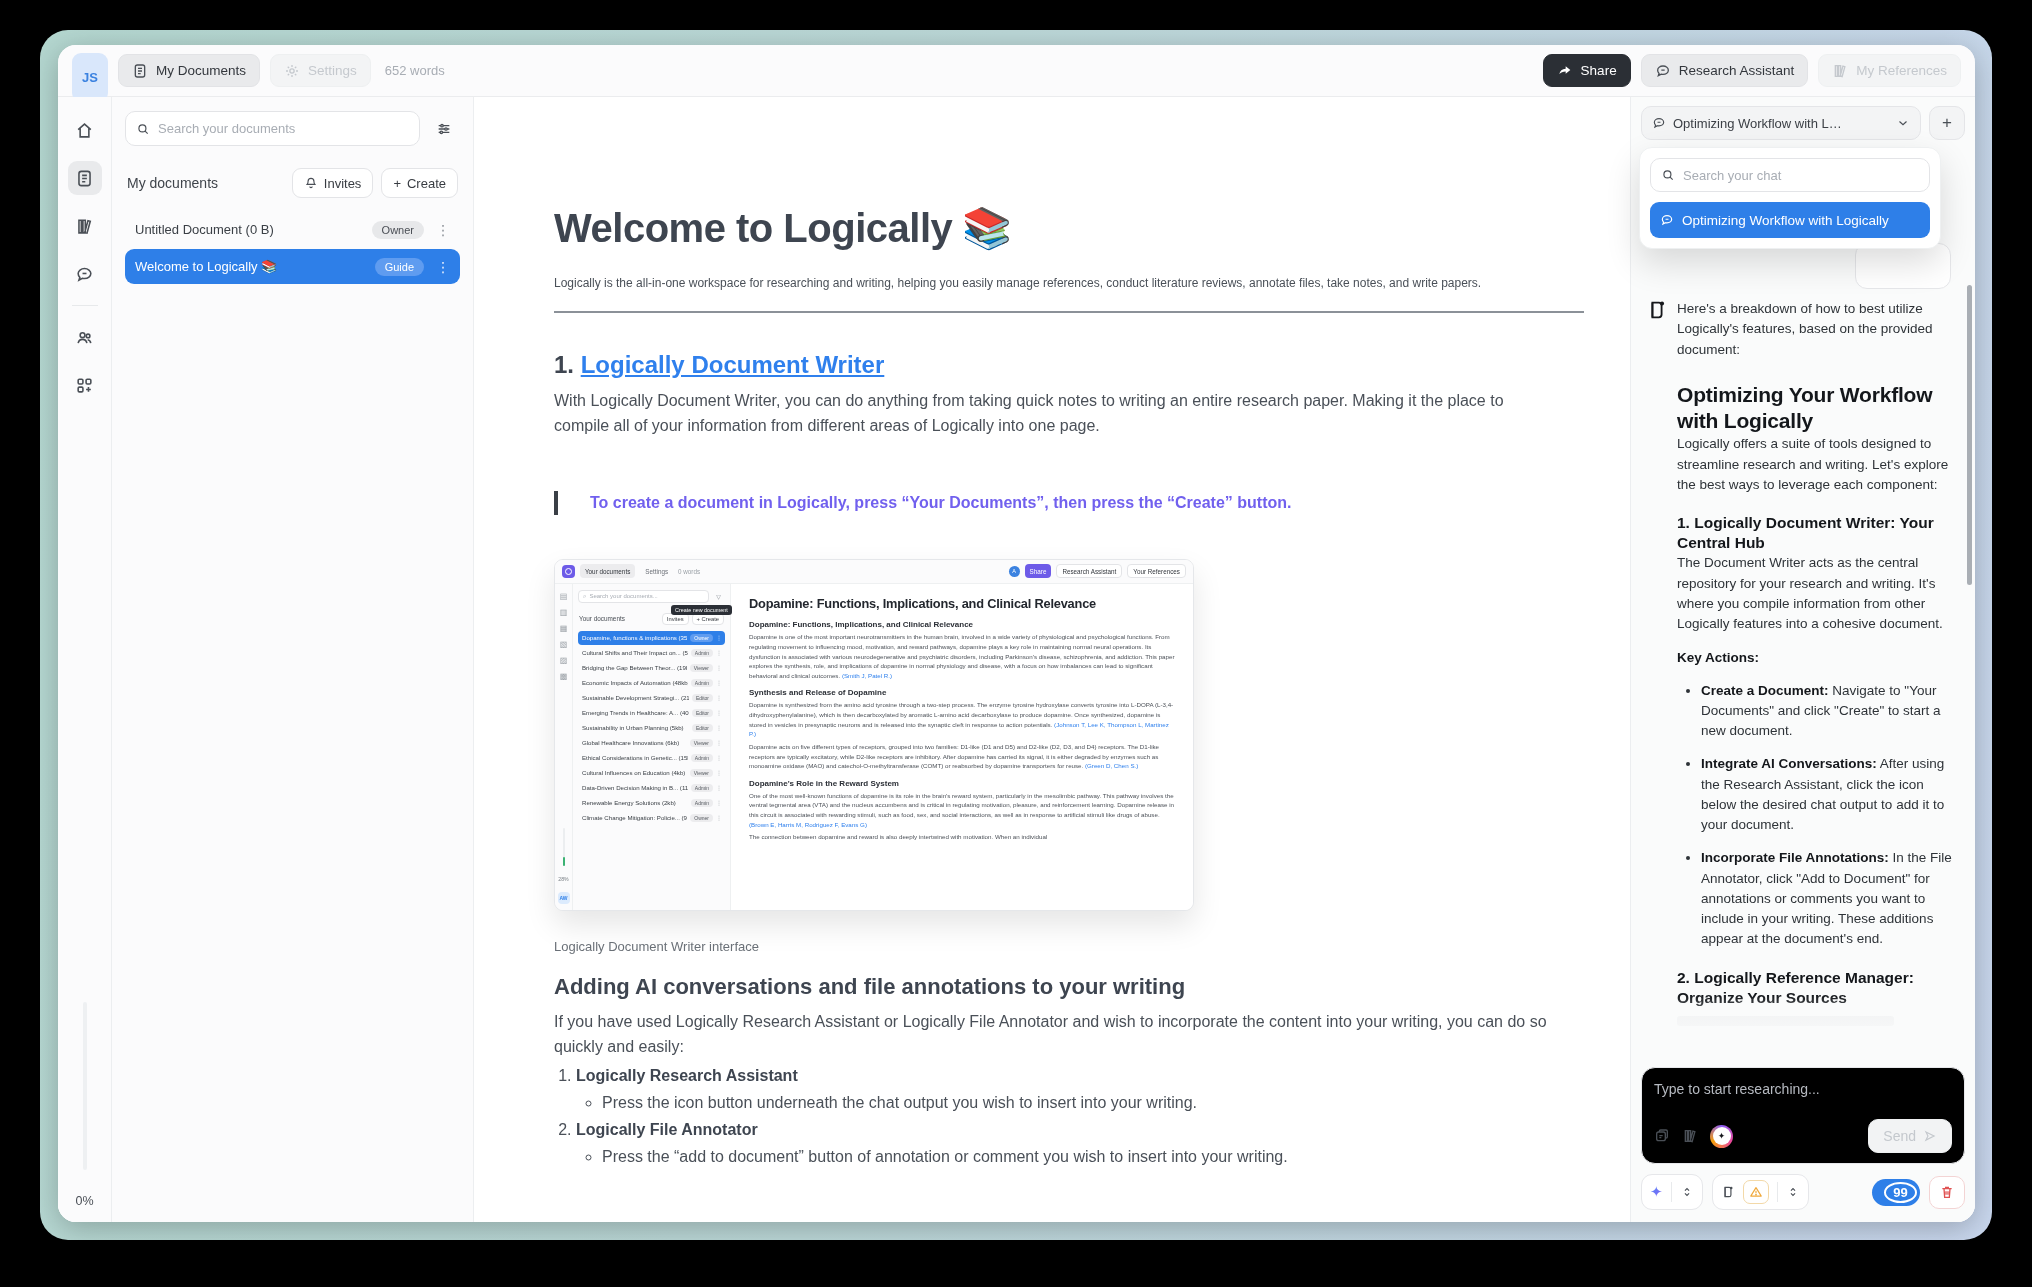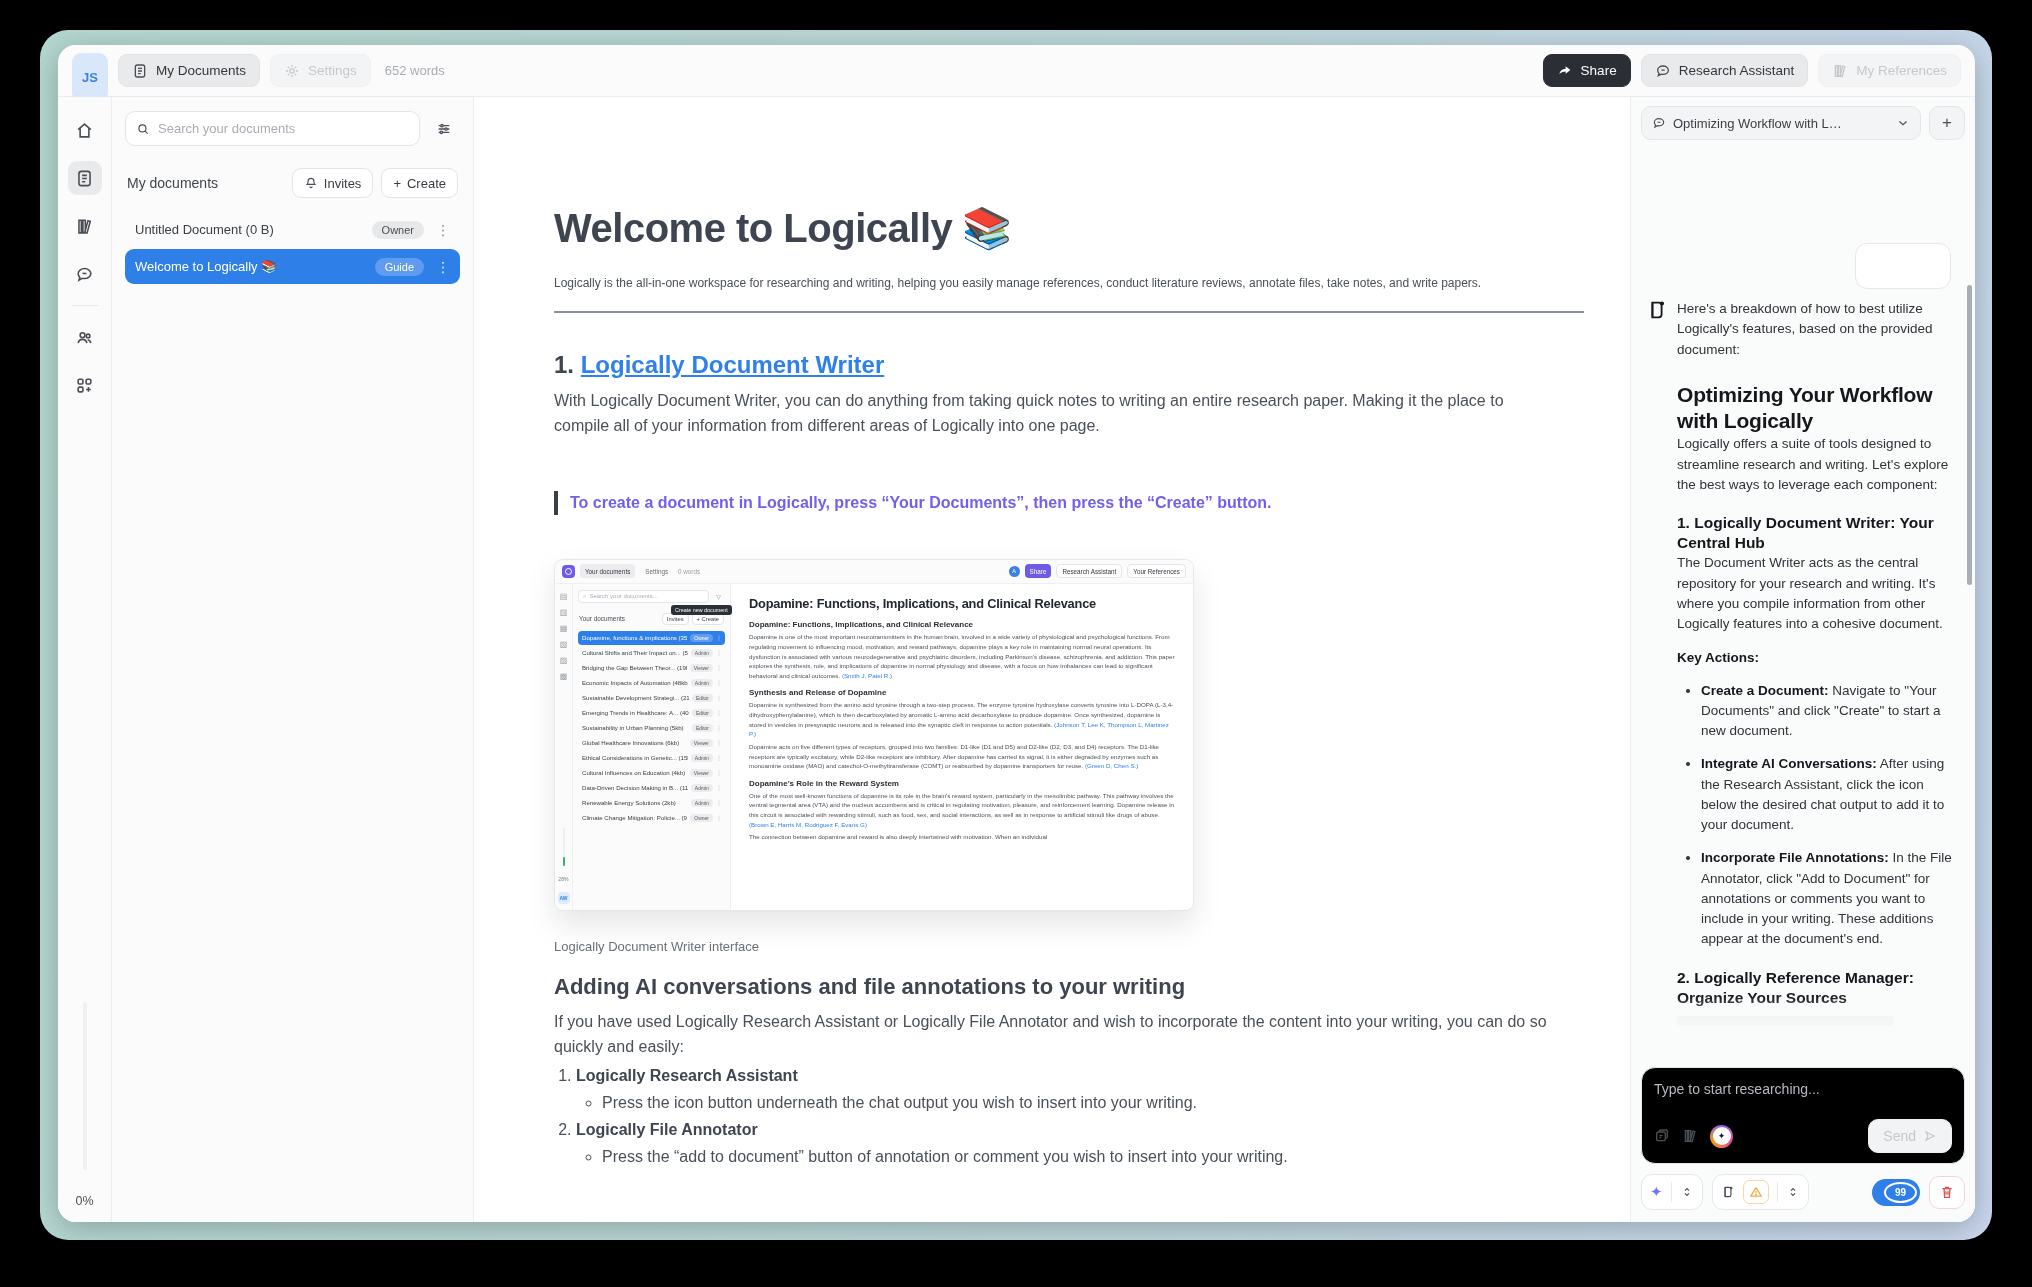--- a/index.html
+++ b/index.html
@@ -53,21 +53,21 @@
   .docitem.sel .dots { color:#eaf1fd; }
 
   
   .main { flex:1; min-width:0; background:#fff; overflow:hidden; padding:108px 46px 0 80px; }
   .doc-title { font-size:40px; font-weight:bold; color:#3e4550; letter-spacing:-.5px; }
   .doc-intro { margin-top:22px; font-size:12px; line-height:1.6; color:#4a5058; max-width:1035px; }
   .doc-hr { margin-top:18px; height:2px; background:#8b9198; max-width:1035px; }
   .doc-h2 { margin-top:38px; font-size:24px; font-weight:bold; color:#3e4550; }
   .doc-h2 a { color:#2f80ed; text-decoration:underline; }
   .doc-p { margin-top:10px; font-size:16px; line-height:1.55; color:#4a5058; max-width:1000px; }
-  .quote { margin-top:52px; border-left:4px solid #3a3f46; padding:3px 0 3px 12px; font-size:16px; font-weight:bold; color:#7160ee; max-width:1000px; }
+  .quote { margin-top:52px; border-left:4px solid #3a3f46; padding:3px 0 3px 32px; font-size:16px; font-weight:bold; color:#7160ee; max-width:1000px; }
   .caption { margin-top:28px; font-size:13px; color:#6a7077; }
   .doc-h3 { margin-top:20px; font-size:22px; font-weight:bold; color:#3e4550; }
   .doc-ol { margin:8px 0 0 22px; font-size:16px; color:#4a5058; }
   .doc-ol > li { margin-top:4px; }
   .doc-ol strong { color:#3e4550; }
   .doc-ul { margin:6px 0 6px 26px; list-style:circle; font-weight:normal; }
   .doc-ul li { margin:4px 0; line-height:1.5; }
 
   
   .shot { margin-top:44px; width:640px; height:352px; background:#fff; border:1px solid #e5e7ea; border-radius:9px;
@@ -144,21 +144,21 @@
   .ring i { width:18px; height:18px; border-radius:50%; background:#fff; display:flex; align-items:center; justify-content:center; font-style:normal; font-size:9px; color:#16181c; }
   .sendbtn { margin-left:auto; display:inline-flex; align-items:center; gap:7px; height:34px; padding:0 14px; border-radius:10px; background:#f2f3f4; color:#c4c8cd; font-size:14px; border:1px solid #eef0f1; }
   .sendbtn svg { width:14px; height:14px; color:#c4c8cd; }
 
   .chat-tools { flex:0 0 auto; display:flex; align-items:center; gap:9px; padding:2px 10px 12px; }
   .toolgroup { display:flex; align-items:center; height:36px; border:1px solid #e6e7ea; background:#fff; border-radius:11px; padding:0 8px; gap:8px; }
   .tg-div { width:1px; height:20px; background:#e8eaec; }
   .spark { font-size:15px; background:linear-gradient(135deg,#4f8df7,#8b5cf6); -webkit-background-clip:text; background-clip:text; color:transparent; font-style:normal; }
   .warnchip { width:26px; height:24px; border:1px solid #f3d9a8; border-radius:7px; display:flex; align-items:center; justify-content:center; }
   .toggle { margin-left:auto; width:48px; height:27px; border-radius:14px; background:#2e7fe8; display:flex; align-items:center; justify-content:flex-end; padding:0 3px; }
-  .knob { width:33px; height:21px; border-radius:50%; border:2px solid #fff; color:#fff; font-size:10px; font-weight:bold; display:flex; align-items:center; justify-content:center; }
+  .knob { width:33px; height:21px; border-radius:50%; border:2px solid #fff; color:#fff; font-size:13px; font-weight:bold; display:flex; align-items:center; justify-content:center; }
   .trashbtn { width:36px; height:33px; border:1px solid #f3d4d4; background:#fff; border-radius:10px; display:flex; align-items:center; justify-content:center; color:#e05252; }
 </style>
 </head>
 <body>
 
 <div class="stage">
   <div class="frame">
     <div class="window">
 
       <div class="topbar">
@@ -464,20 +464,36 @@
               <span class="lbl">Optimizing Workflow with L…</span>
               <svg class="ic sm" viewBox="0 0 24 24" fill="none" stroke="currentColor" stroke-width="2">
                   <path d="M6 9.5l6 5.5 6-5.5"></path>
                 </svg>
             </div>
             <div class="plusbtn">+</div>
           </div>
 
           <div class="peek"></div>
 
+          <div class="dropmenu">
+            <div class="dropsearch">
+              <svg class="ic sm" viewBox="0 0 24 24" fill="none" stroke="currentColor" stroke-width="2">
+                  <circle cx="11" cy="11" r="6"></circle>
+                  <path d="M15.6 15.6L20 20"></path>
+                </svg>
+              <input placeholder="Search your chat" style="">
+            </div>
+            <div class="dropitem">
+              <svg class="ic sm" viewBox="0 0 24 24" fill="none" stroke="currentColor" stroke-width="2">
+                  <path d="M12 4.5c4.4 0 8 2.8 8 6.3s-3.6 6.2-8 6.2c-.9 0-1.8-.1-2.6-.3L5 19l1.1-3.3C4.8 14.5 4 13 4 10.8c0-3.5 3.6-6.3 8-6.3z"></path>
+                  <path d="M9.5 10.7h5"></path>
+                </svg>
+              <span>Optimizing Workflow with Logically</span>
+            </div>
+          </div>
 
           <div class="chat-scroll">
             <div class="msg">
               <svg class="msg-ic" viewBox="0 0 24 24" fill="none" stroke="currentColor" stroke-width="2">
                   <path d="M7 4h7a3 3 0 0 1 3 3v10a3 3 0 0 1-3 3H7z"></path>
                   <path d="M7 4v16"></path>
                   <circle cx="17.5" cy="5" r="2.2" fill="currentColor" stroke="none"></circle>
                 </svg>
               <div class="msg-body">
                 <div>Here's a breakdown of how to best utilize Logically's features, based on the provided document:</div>

